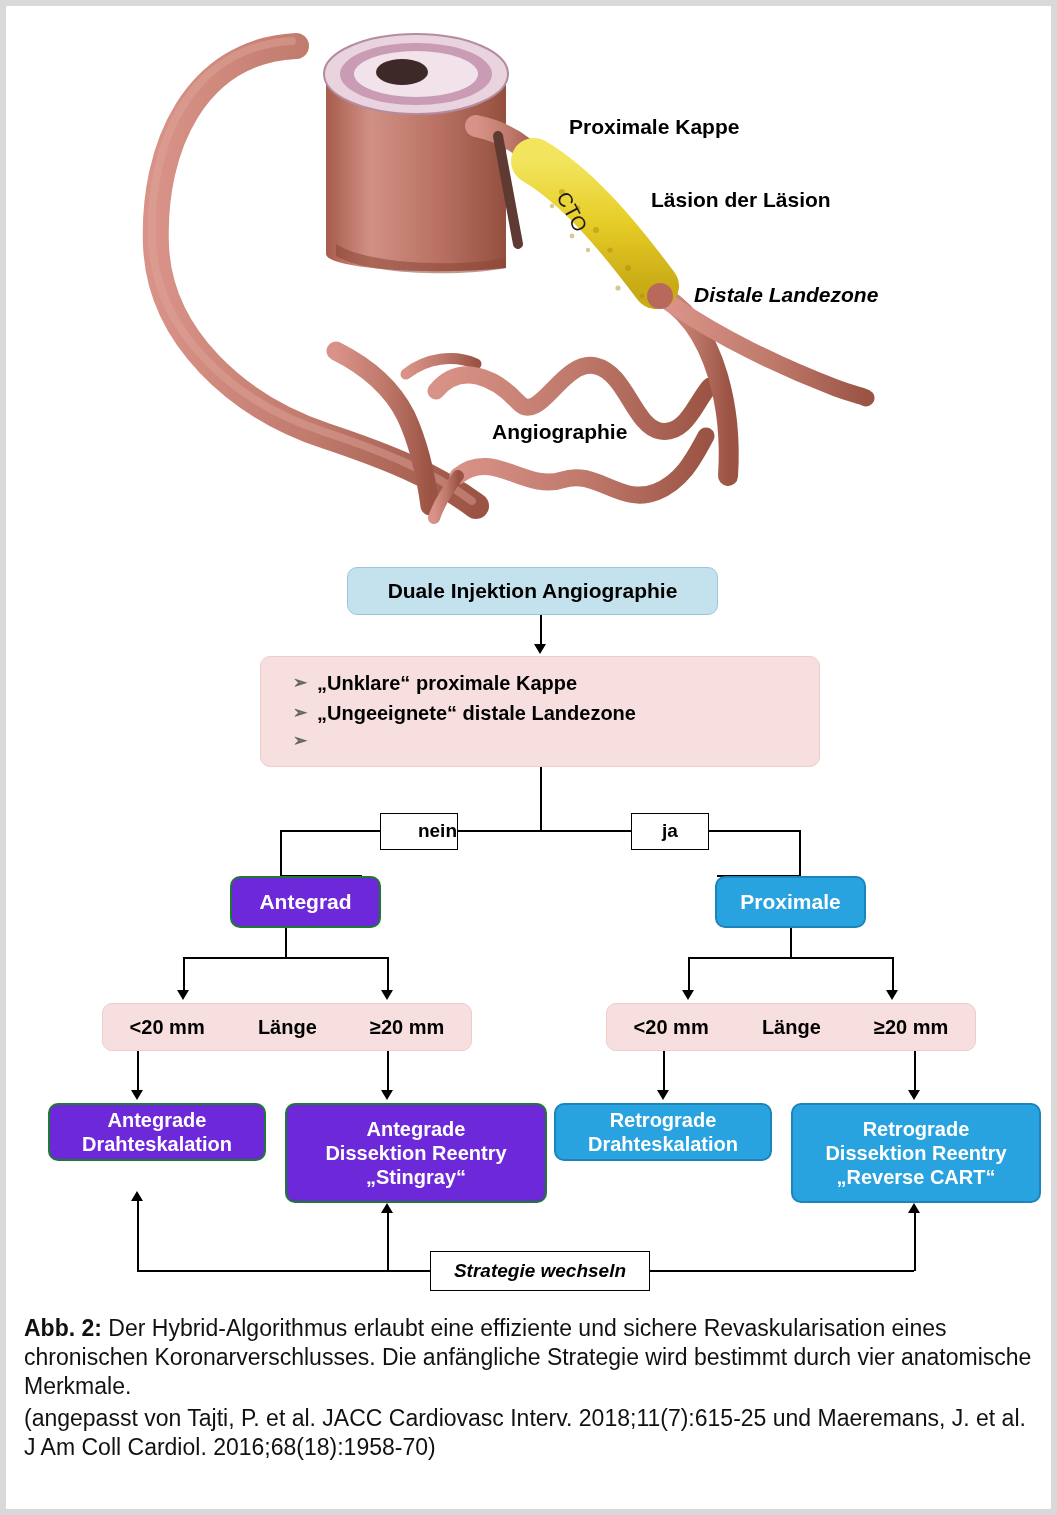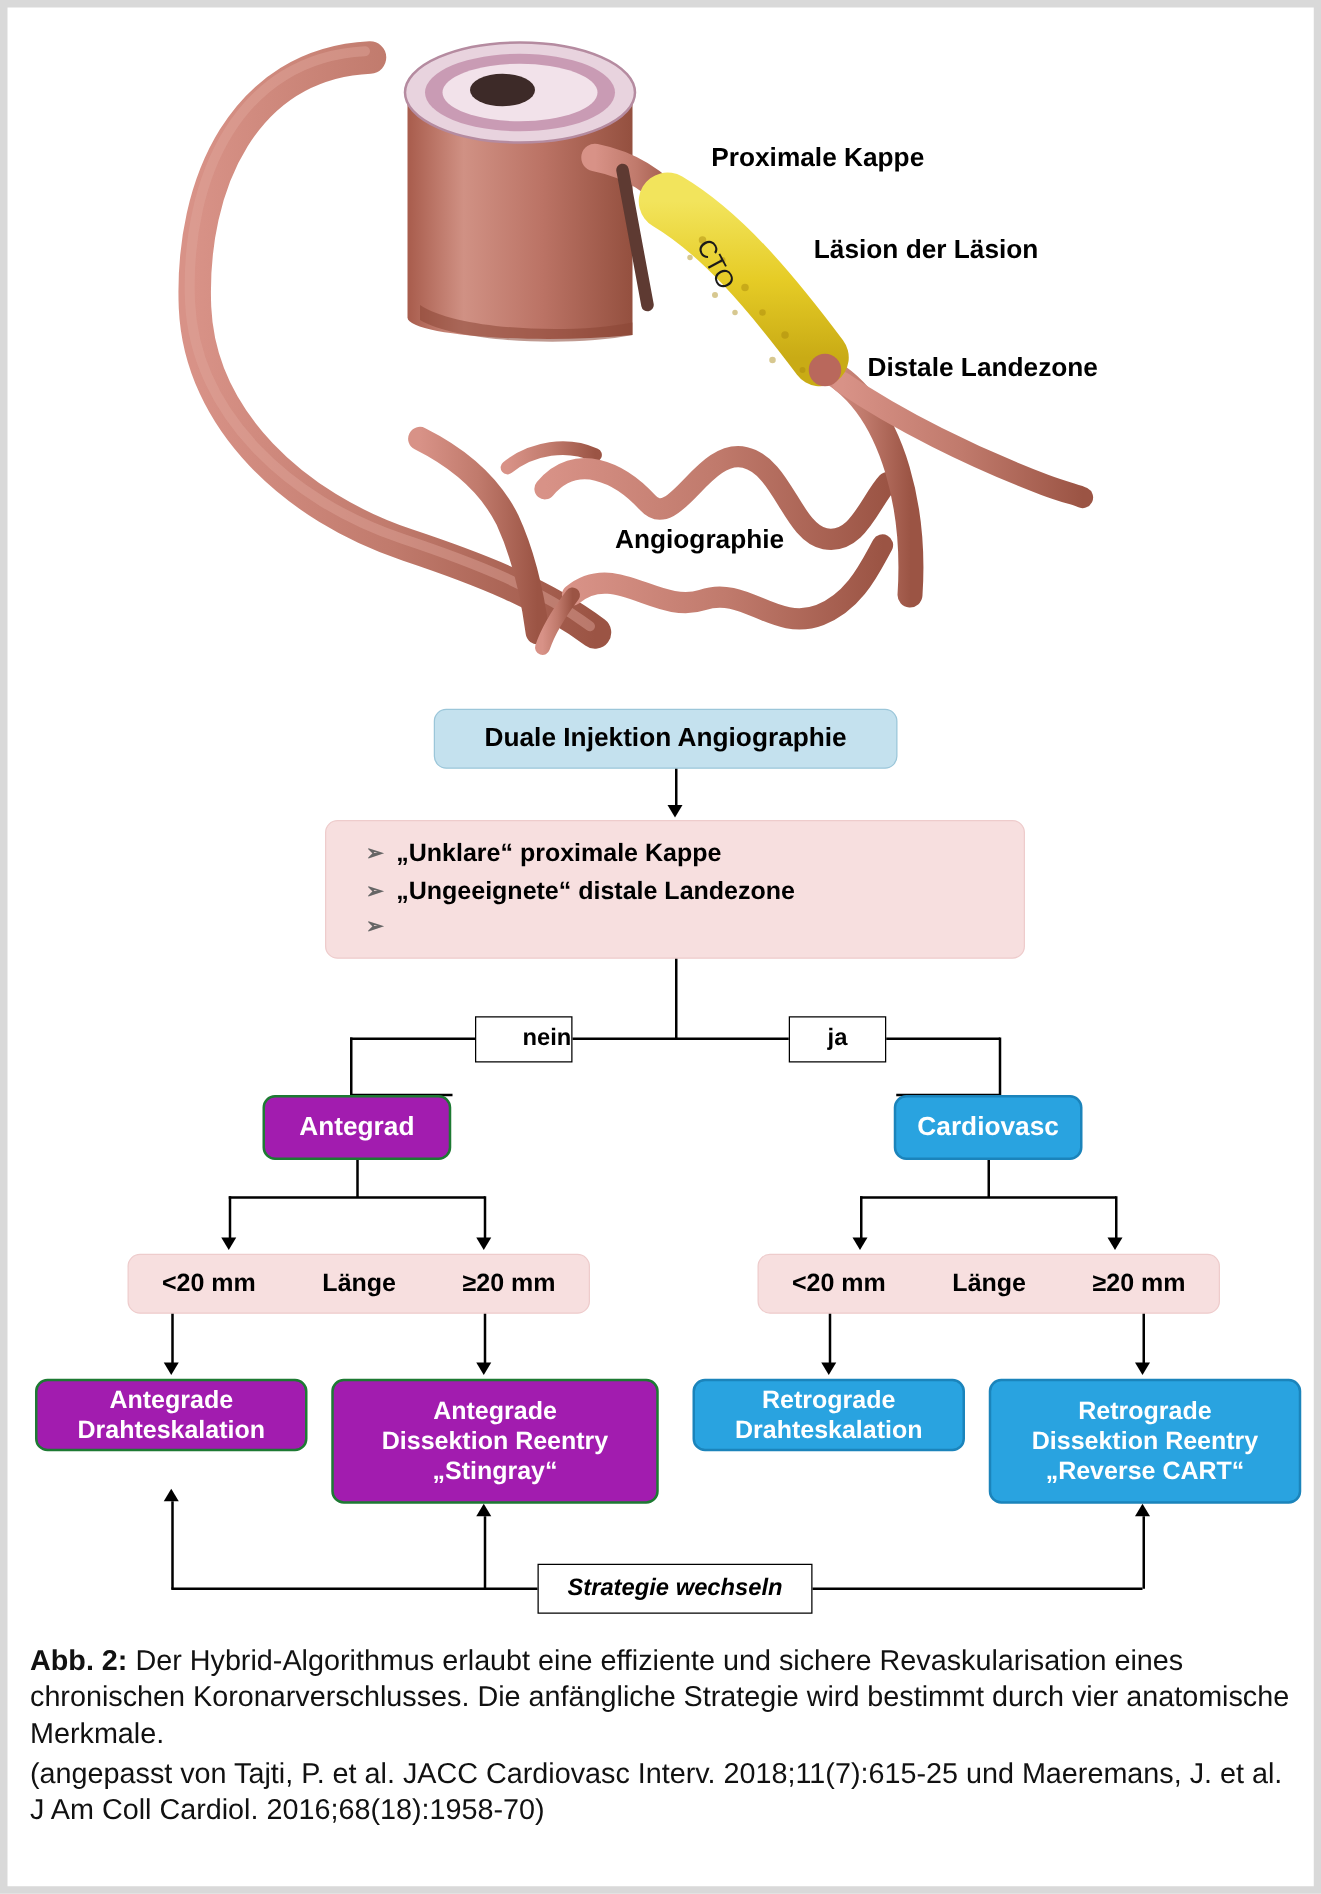--- a/index.html
+++ b/index.html
@@ -30,21 +30,21 @@
   }
   .anat-label {
     position: absolute;
     font-weight: bold;
     font-size: 21px;
     color: #000;
     white-space: nowrap;
   }
   #lbl-prox { left: 563px; top: 109px; }
   #lbl-laenge { left: 645px; top: 182px; }
-  #lbl-distal { left: 688px; top: 277px; }
+  #lbl-distal { left: 688px; top: 277px; font-style: italic; }
   #lbl-koll { left: 486px; top: 414px; }
 
   .cto-text {
     position: absolute;
     left: 566px;
     top: 182px;
     font-size: 20px;
     font-weight: normal;
     color: #1a1a1a;
     transform: rotate(62deg);
@@ -75,23 +75,24 @@
   .blue-top {
     background: #c4e1ee;
     border: 1px solid #9bc6d9;
     font-size: 21px;
   }
   .pink {
     background: #f7dfdf;
     border: 1px solid #eecccc;
   }
   .green {
-    background: #a21caf;
+    background: #6d28d9;
     border: 2px solid #1d7a33;
     color: #fff;
+    margin-left: 20px;
   }
   .blue {
     background: #29a3e0;
     border: 2px solid #1b84bb;
     color: #fff;
   }
   .plain {
     background: #fff;
     border: 1px solid #000;
     border-radius: 0;
@@ -293,21 +294,21 @@
       <span>nein</span>
     </div>
     <div class="node plain" id="n-ja">
       <span>ja</span>
     </div>
 
     <div class="node green" id="n-antegrad">
       <span>Antegrad</span>
     </div>
     <div class="node blue" id="n-retrograd">
-      <span>Cardiovasc</span>
+      <span>Proximale</span>
     </div>
 
     <div class="line v" style="left:279px; top:377px; height:30px;"></div>
     <div class="line h" style="left:177px; top:406px; width:205px;"></div>
     <div class="line v" style="left:177px; top:406px; height:34px;"></div>
     <div class="line v" style="left:381px; top:406px; height:34px;"></div>
     <div class="arrow-down" style="left:171px; top:439px;"></div>
     <div class="arrow-down" style="left:375px; top:439px;"></div>
 
     <div class="line v" style="left:784px; top:377px; height:30px;"></div>

